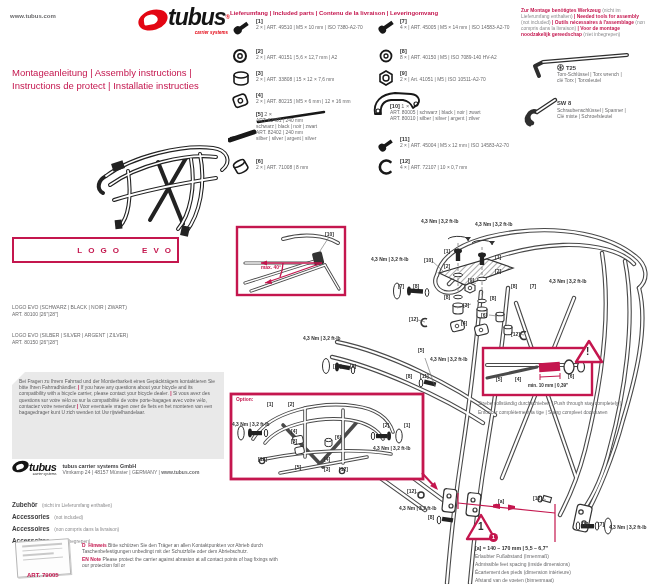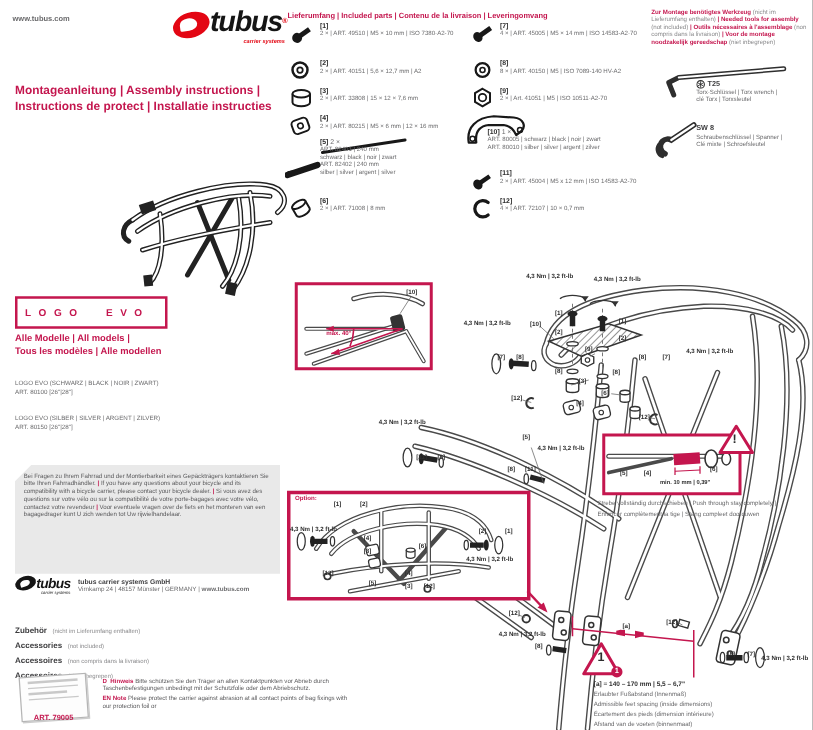--- a/index.html
+++ b/index.html
@@ -11,23 +11,23 @@
   
   .site-url{left:10px;top:13px;font-size:6px;font-weight:bold;color:#6a6a6c;}
   .brand{left:138px;top:6px;width:92px;height:36px;}
   .brand-row{display:flex;align-items:flex-start;}
   .brand-oval{width:30px;height:20px;background:#e30613;border-radius:50%;transform:rotate(-18deg);position:relative;margin-top:4px;}
   .brand-oval:after{content:"";position:absolute;left:6px;top:4px;width:14px;height:10px;background:#fff;border-radius:50% 50% 50% 10%;transform:rotate(10deg);}
   .brand-word{font-size:23px;font-weight:bold;font-style:italic;color:#151515;letter-spacing:-1px;line-height:22px;}
   .brand-reg{font-size:6px;color:#e30613;font-weight:bold;vertical-align:top;}
   .brand-tag{position:absolute;right:2px;top:24px;font-size:4.5px;font-style:italic;color:#e30613;font-weight:bold;}
   
-  .main-title{left:12px;top:66px;font-size:9.5px;font-weight:bold;line-height:13px;color:#c4164e;}
-  
-  .logo-box{left:12px;top:237px;width:118px;height:22px;border:2px solid #c4164e;display:flex;align-items:center;justify-content:flex-start;}
+  .main-title{left:12px;top:66px;font-size:9.5px;font-weight:normal;line-height:13px;color:#c4164e;}
+  
+  .logo-box{left:12px;top:237px;width:118px;height:22px;border:2px solid #c4164e;display:flex;align-items:center;justify-content:flex-end;padding-left:45px;}
   .logo-box span{font-size:8px;font-weight:bold;color:#c4164e;letter-spacing:6px;word-spacing:9px;text-indent:6px;}
   .all-models{left:12px;top:266px;font-size:7.5px;font-weight:bold;line-height:10px;color:#c4164e;}
   .variant{font-size:5px;line-height:6.8px;color:#6a6a6c;}
   
   .gray-box{left:12px;top:372px;width:199px;height:74px;background:#e9e9e9;padding:7px 6px 6px 7px;font-size:4.9px;line-height:6.2px;color:#5c5c5e;}
   .gray-box:before{content:"";position:absolute;left:0;top:0;border-style:solid;border-width:13px 13px 0 0;border-color:#fff transparent transparent transparent;}
   .gb-pipe{color:#c4164e;font-weight:bold;}
   
   .mini-oval{width:17px;height:11px;background:#151515;border-radius:50%;transform:rotate(-18deg);position:relative;}
   .mini-oval:after{content:"";position:absolute;left:3.5px;top:2.5px;width:8px;height:5px;background:#fff;border-radius:50% 50% 50% 10%;}
@@ -109,24 +109,20 @@
       <path d="M40,57 C44,84 40,104 32,112"></path>
       <path d="M26,86 C58,76 102,68 128,64"></path>
     </g>
     <rect x="24" y="48" width="12" height="8" fill="#222" transform="rotate(-18 30 52)"></rect>
     <rect x="93" y="112" width="8" height="10" fill="#222" transform="rotate(12 97 117)"></rect>
     <rect x="27" y="106" width="7" height="9" fill="#222" transform="rotate(-6 30 110)"></rect>
   </svg>
 
   <div class="abs logo-box">
     <span>LOGO EVO</span>
-  </div>
-  <div class="abs all-models">
-    <div>Alle Modelle | All models |</div>
-    <div>Tous les modèles | Alle modellen</div>
   </div>
   <div class="abs variant" style="left:12px;top:304px;">
     <div>LOGO EVO (SCHWARZ | BLACK | NOIR | ZWART)</div>
     <div>ART. 80100 [26"|28"]</div>
   </div>
   <div class="abs variant" style="left:12px;top:332px;">
     <div>LOGO EVO (SILBER | SILVER | ARGENT | ZILVER)</div>
     <div>ART. 80150 [26"|28"]</div>
   </div>
 

